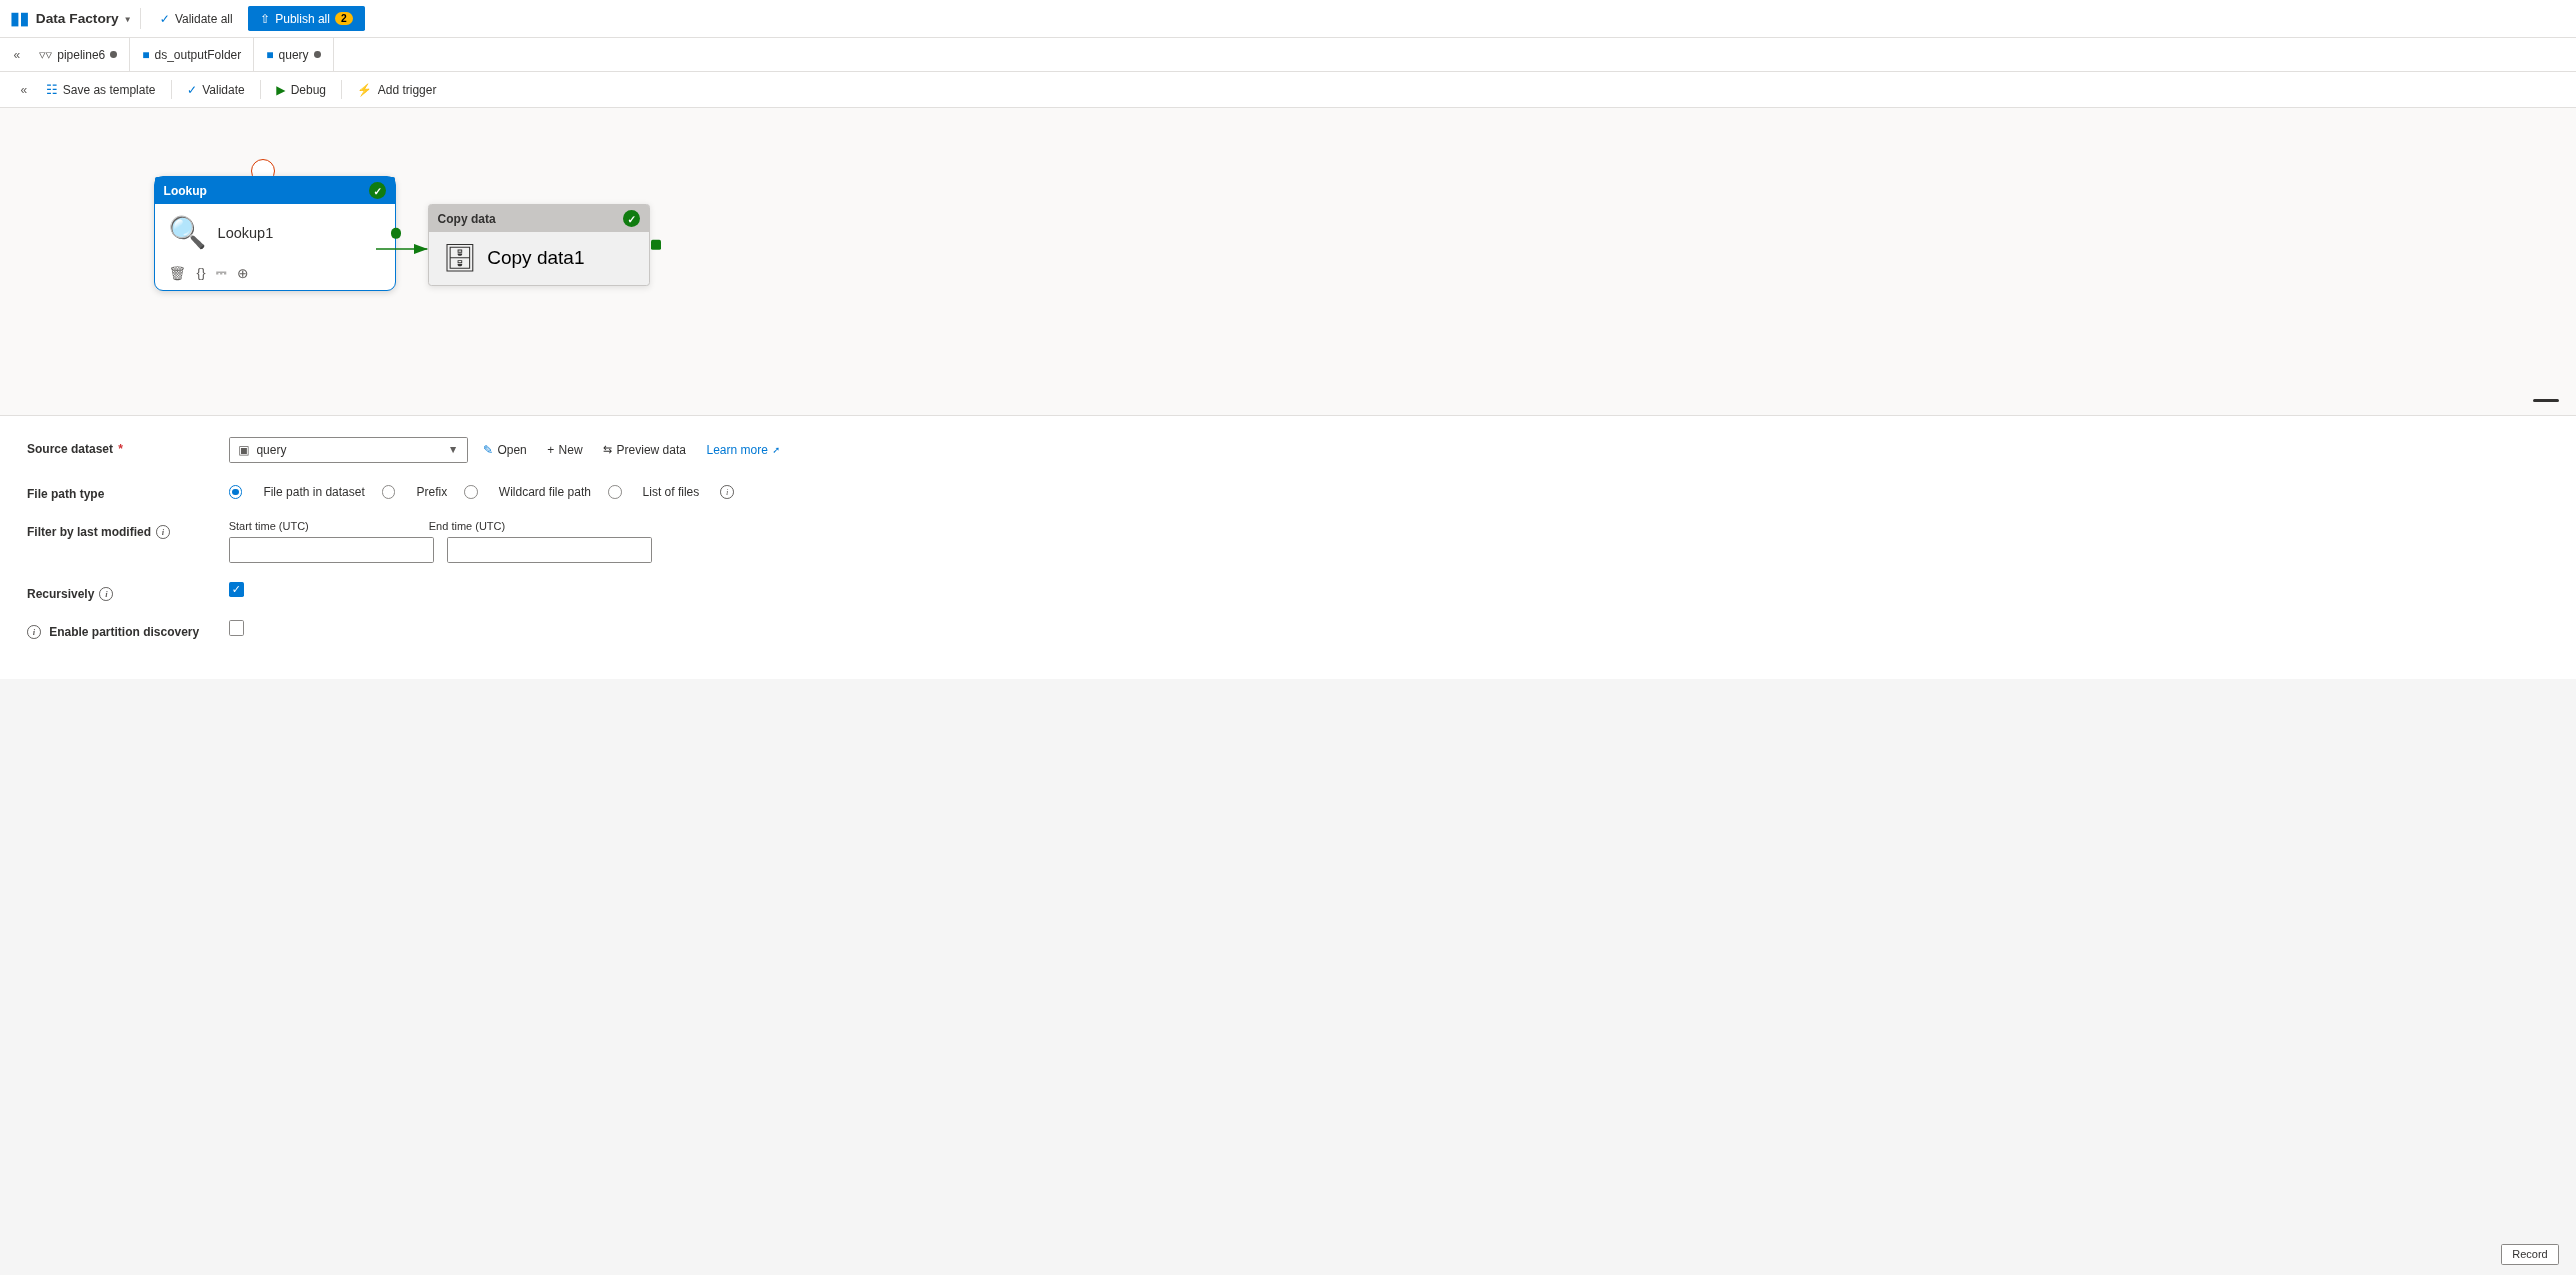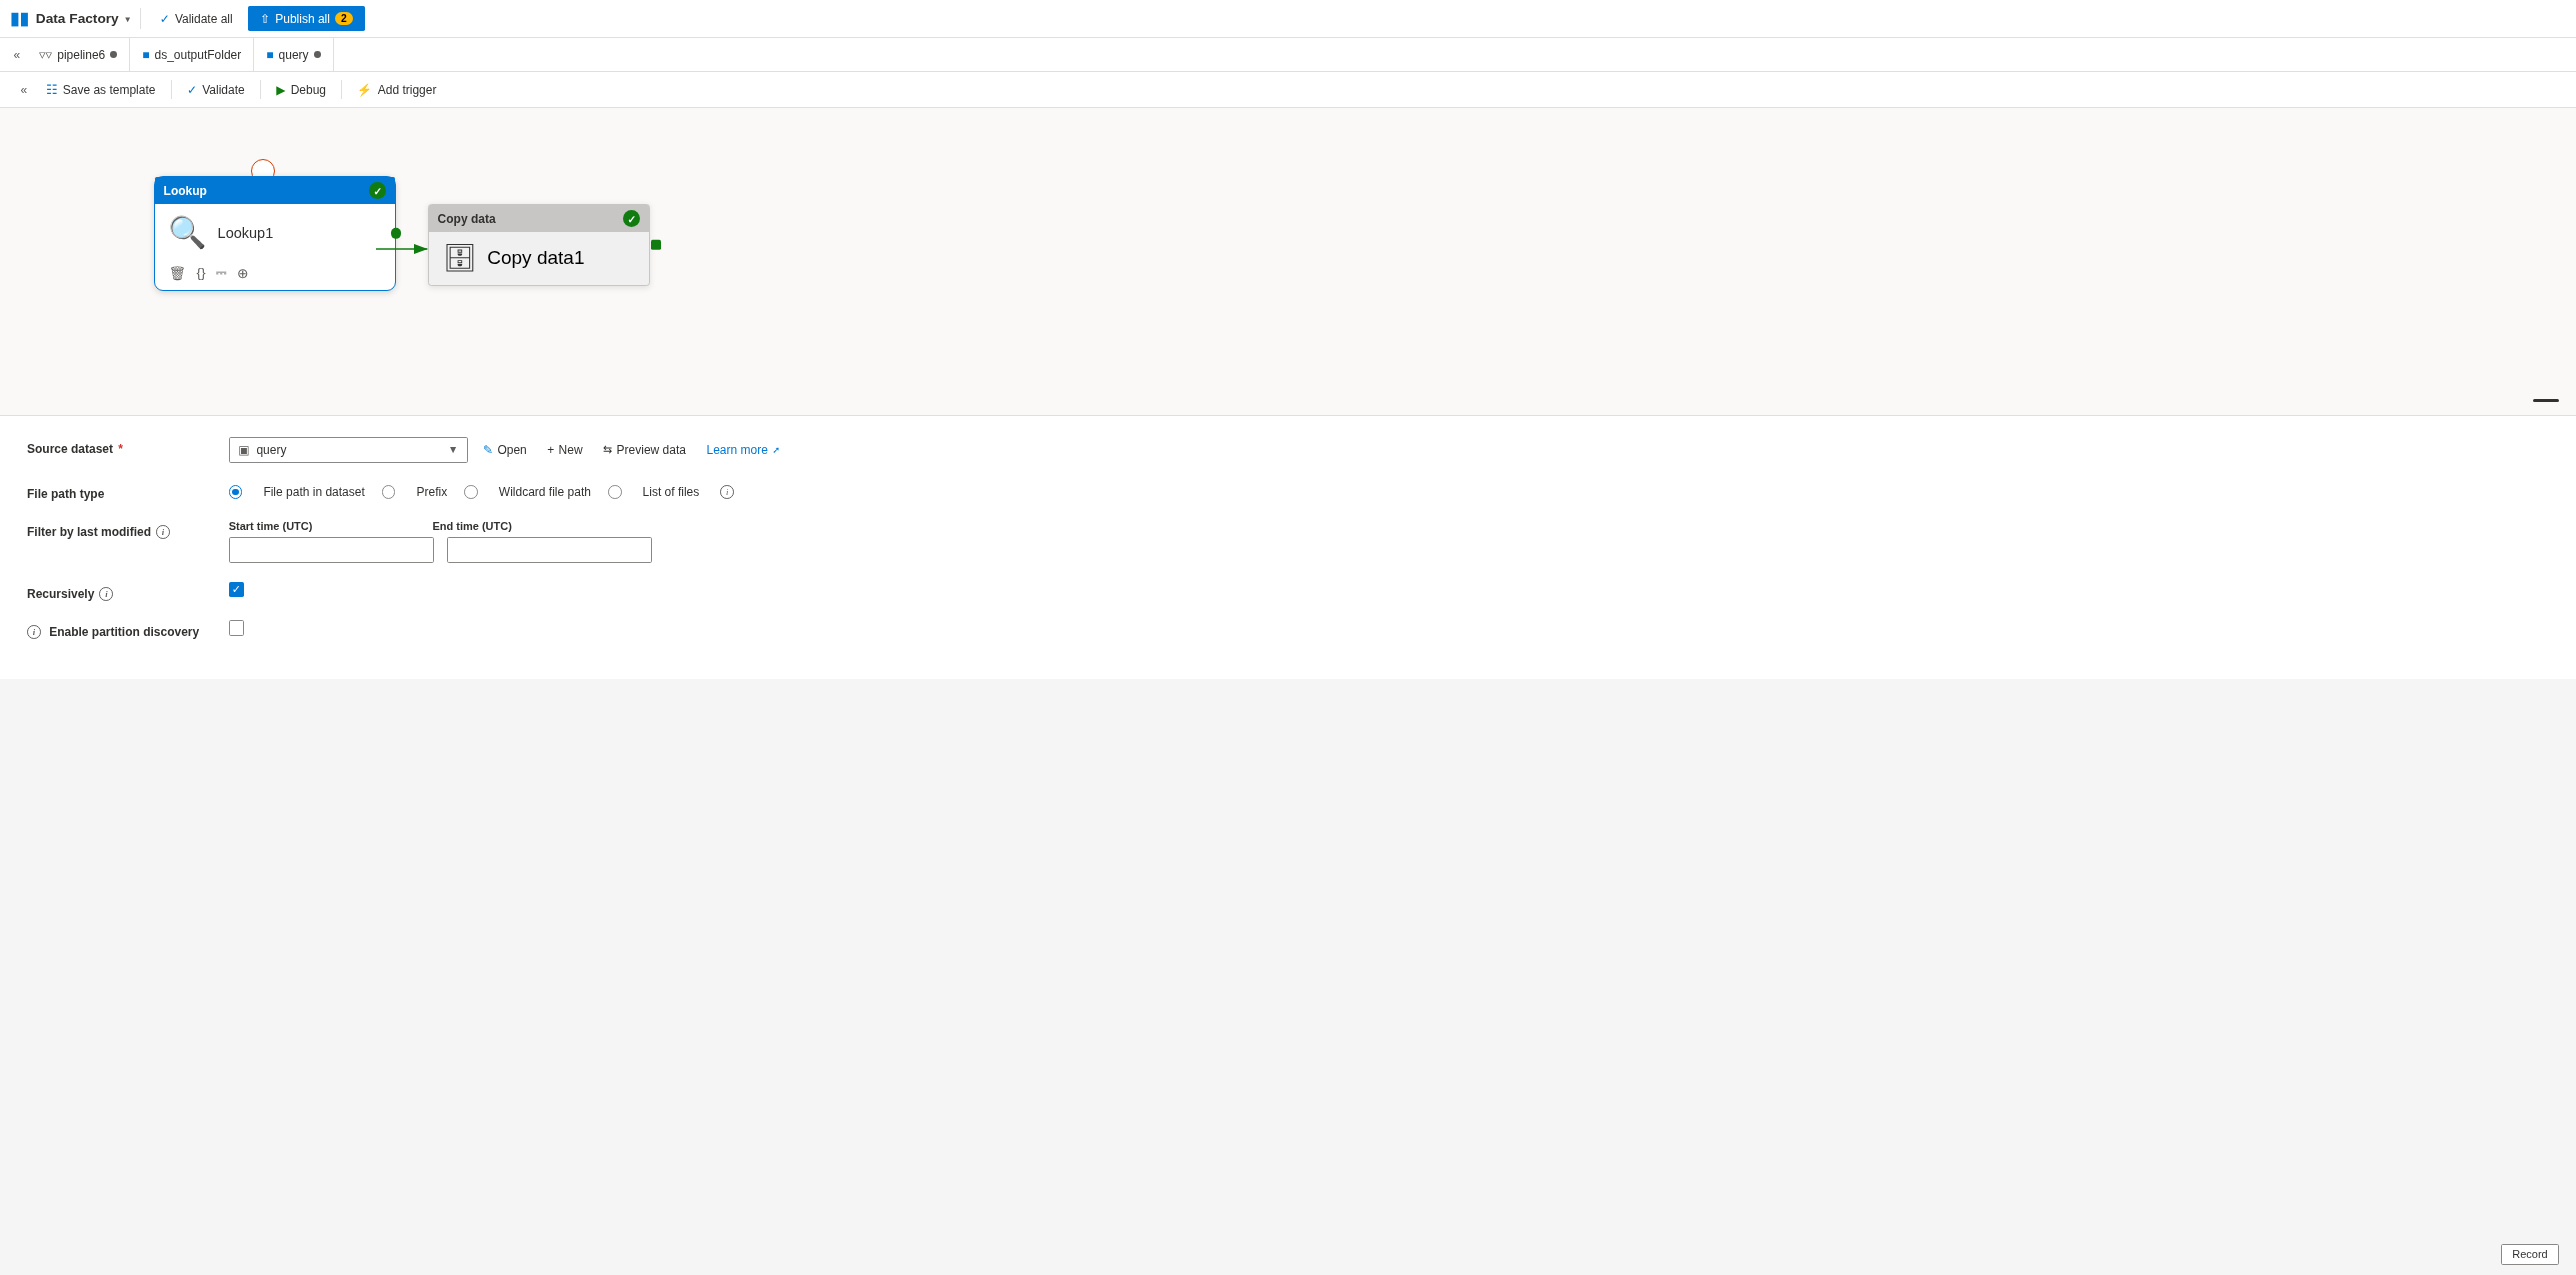--- a/index.html
+++ b/index.html
@@ -201,21 +201,21 @@
       border-radius: 50%;
       border: 1.7px solid #0078d4;
       display: flex; align-items: center; justify-content: center;
       cursor: pointer;
     }
     .radio-input.checked::after {
       content: ''; width: 6.8px; height: 6.8px;
       border-radius: 50%; background: #0078d4;
     }
     .radio-input.unchecked { border-color: #8a8886; }
-    .time-input-label { font-size: 11px; font-weight: 700; color: #323130; }
+    .time-input-label { font-size: 11px; font-weight: 400; color: #323130; }
     .time-input {
       border: 0.9px solid #8a8886;
       padding: 5.1px 8.6px; border-radius: 1.7px;
       width: 205px; font-size: 12px;
       background: #fff; color: #323130;
       outline: none;
     }
 
     
     .checkbox-wrapper { display: flex; align-items: center; gap: 6.8px; }

